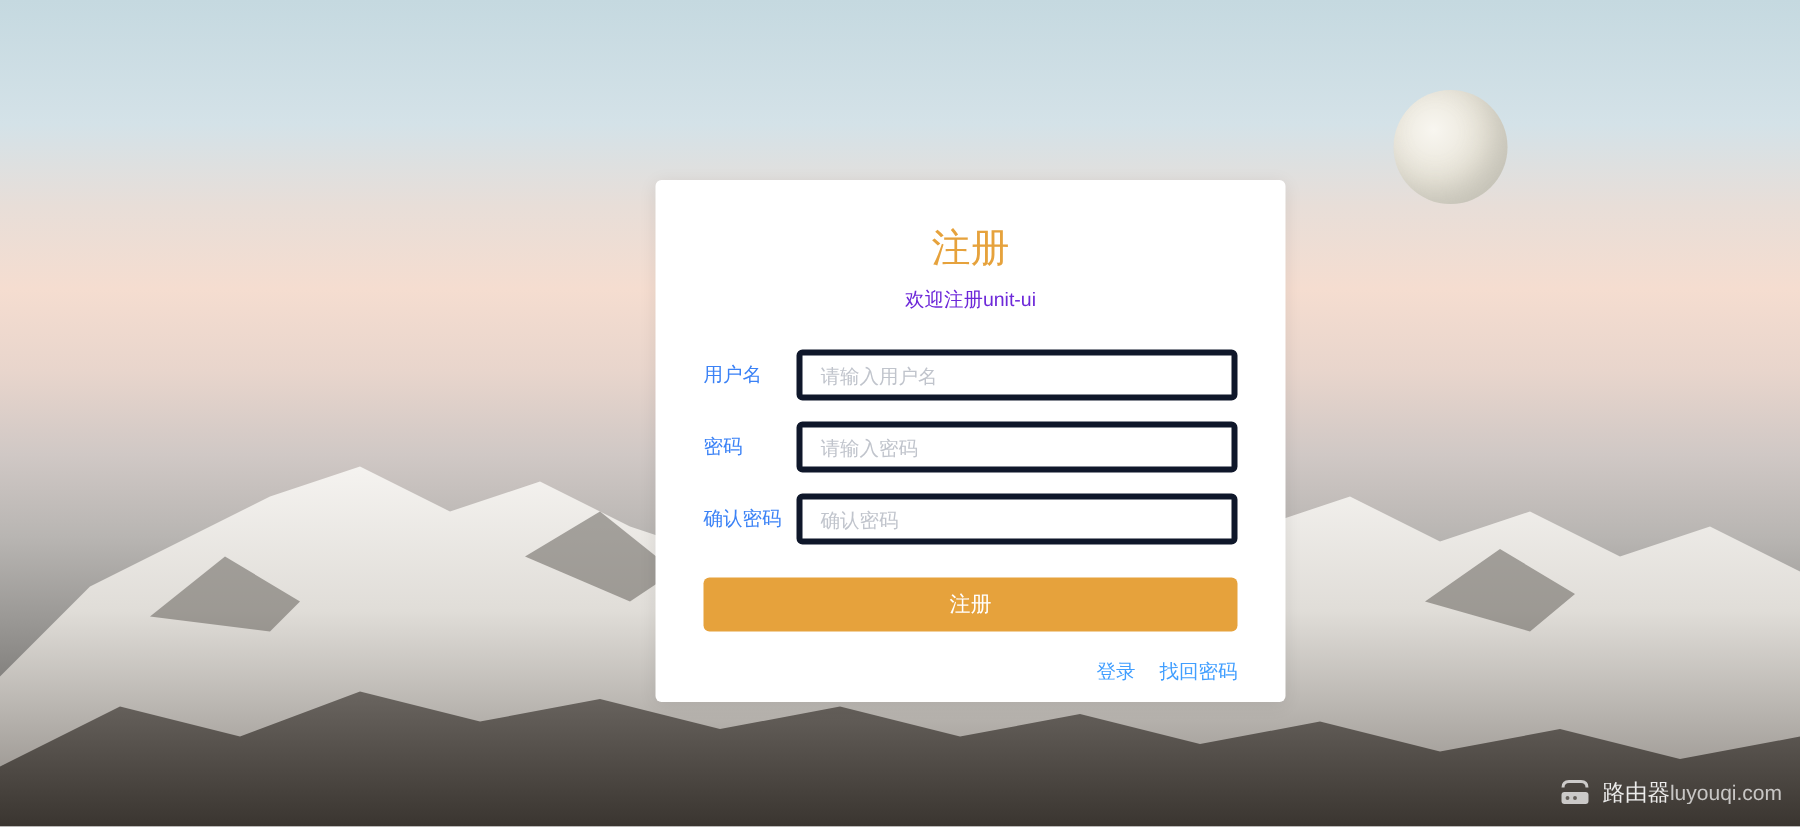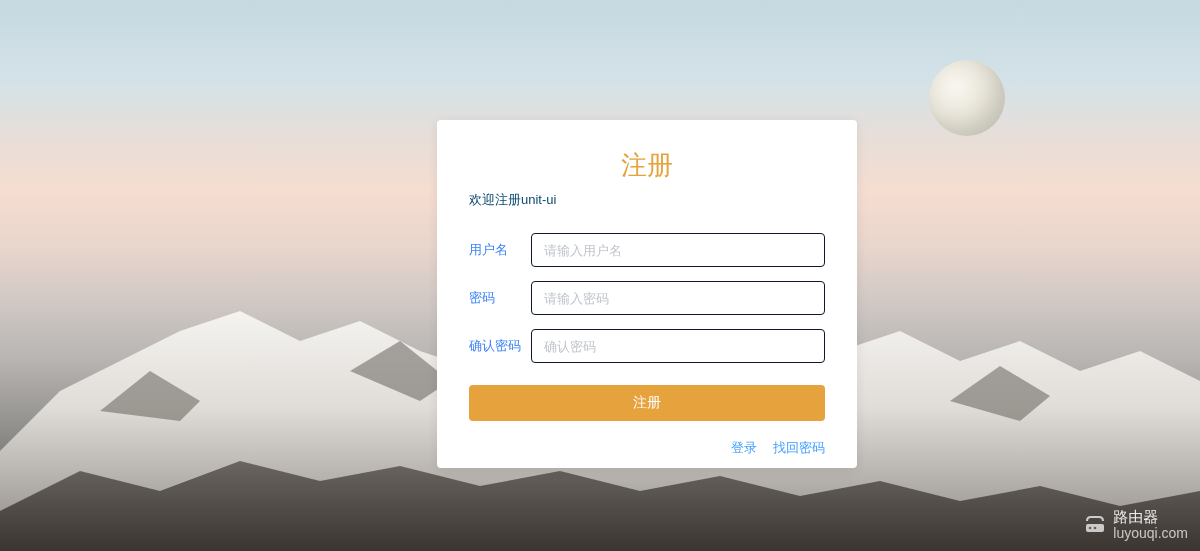--- a/index.html
+++ b/index.html
@@ -76,23 +76,23 @@
     
     .card-title {
       text-align: center;
       font-size: 26px;
       color: #e6a23c;
       font-weight: 400;
       margin-bottom: 8px;
     }
     
     .card-subtitle {
-      text-align: left;
-      font-size: 13px;
-      color: #0c4a6e;
+      text-align: center;
+      font-size: 13px;
+      color: #6d28d9;
       margin-bottom: 24px;
     }
     
     .form-row {
       display: flex;
       align-items: center;
       margin-bottom: 14px;
     }
     
     .form-label {
@@ -100,21 +100,21 @@
       font-size: 13px;
       color: #3b82f6;
       text-align: left;
       flex-shrink: 0;
     }
     
     .form-input {
       flex: 1;
       height: 34px;
       padding: 0 12px;
-      border: 1px solid #0f172a;
+      border: 4px solid #0f172a;
       border-radius: 4px;
       font-size: 13px;
       color: #3b82f6;
       outline: none;
     }
     
     .form-input::placeholder {
       color: #c0c4cc;
     }
     
@@ -155,21 +155,21 @@
     }
     
     .watermark-icon {
       width: 24px;
       height: 24px;
       opacity: 0.85;
     }
     
     .watermark-text {
       display: flex;
-      flex-direction: column;
+      flex-direction: row;
       line-height: 1.1;
     }
     
     .watermark-title {
       font-size: 15px;
       color: #ffffff;
       opacity: 0.9;
     }
     
     .watermark-url {

